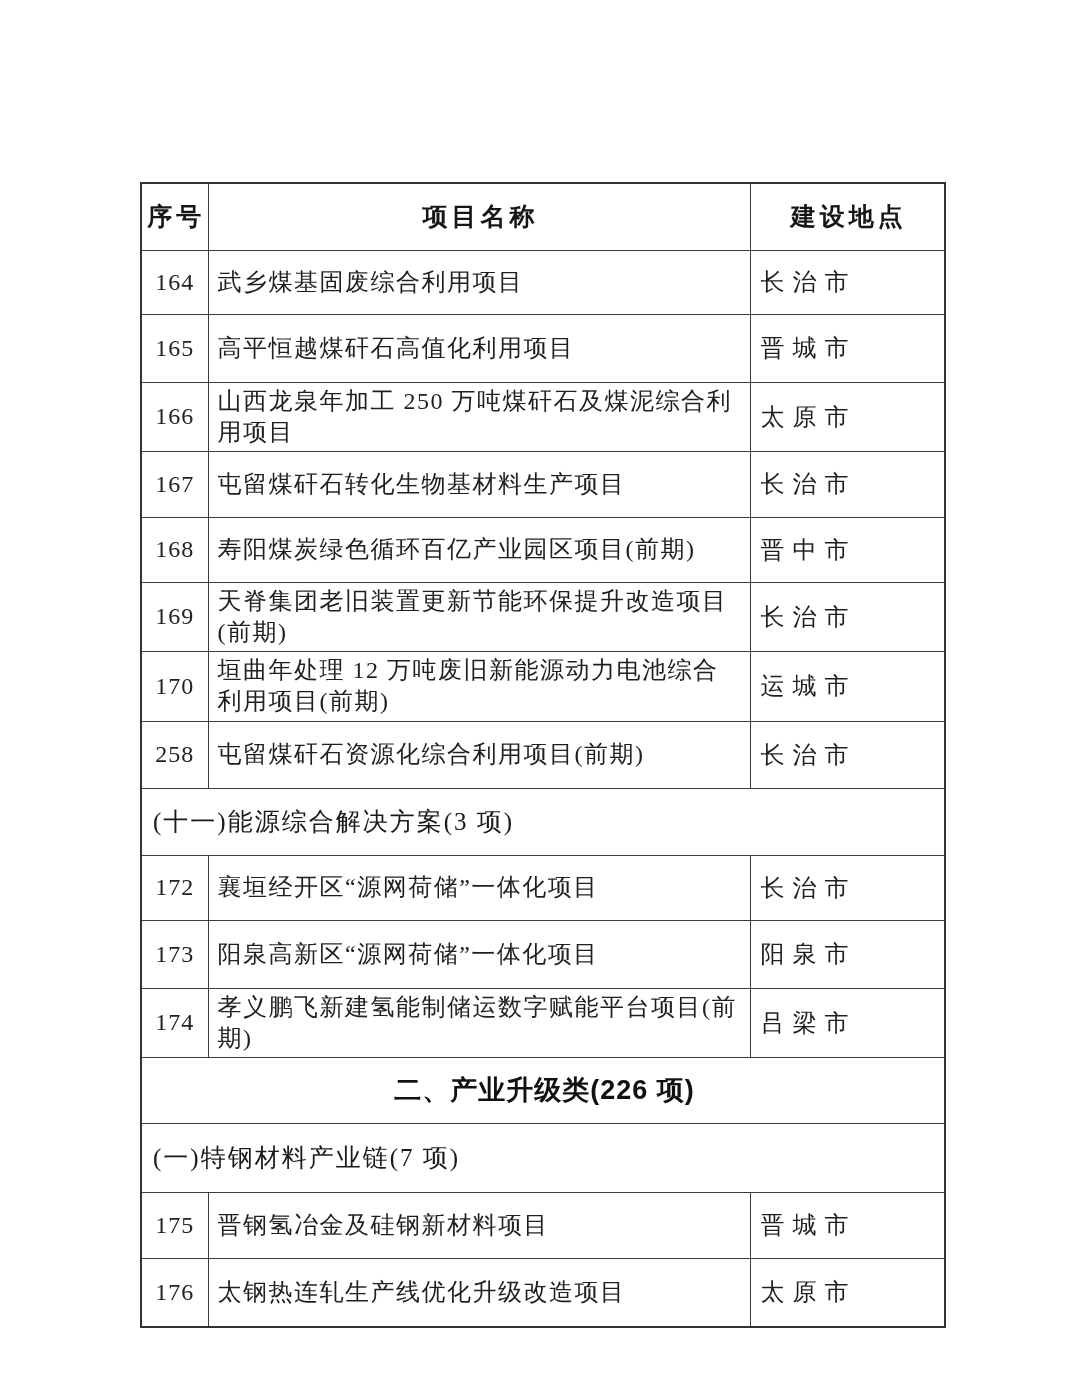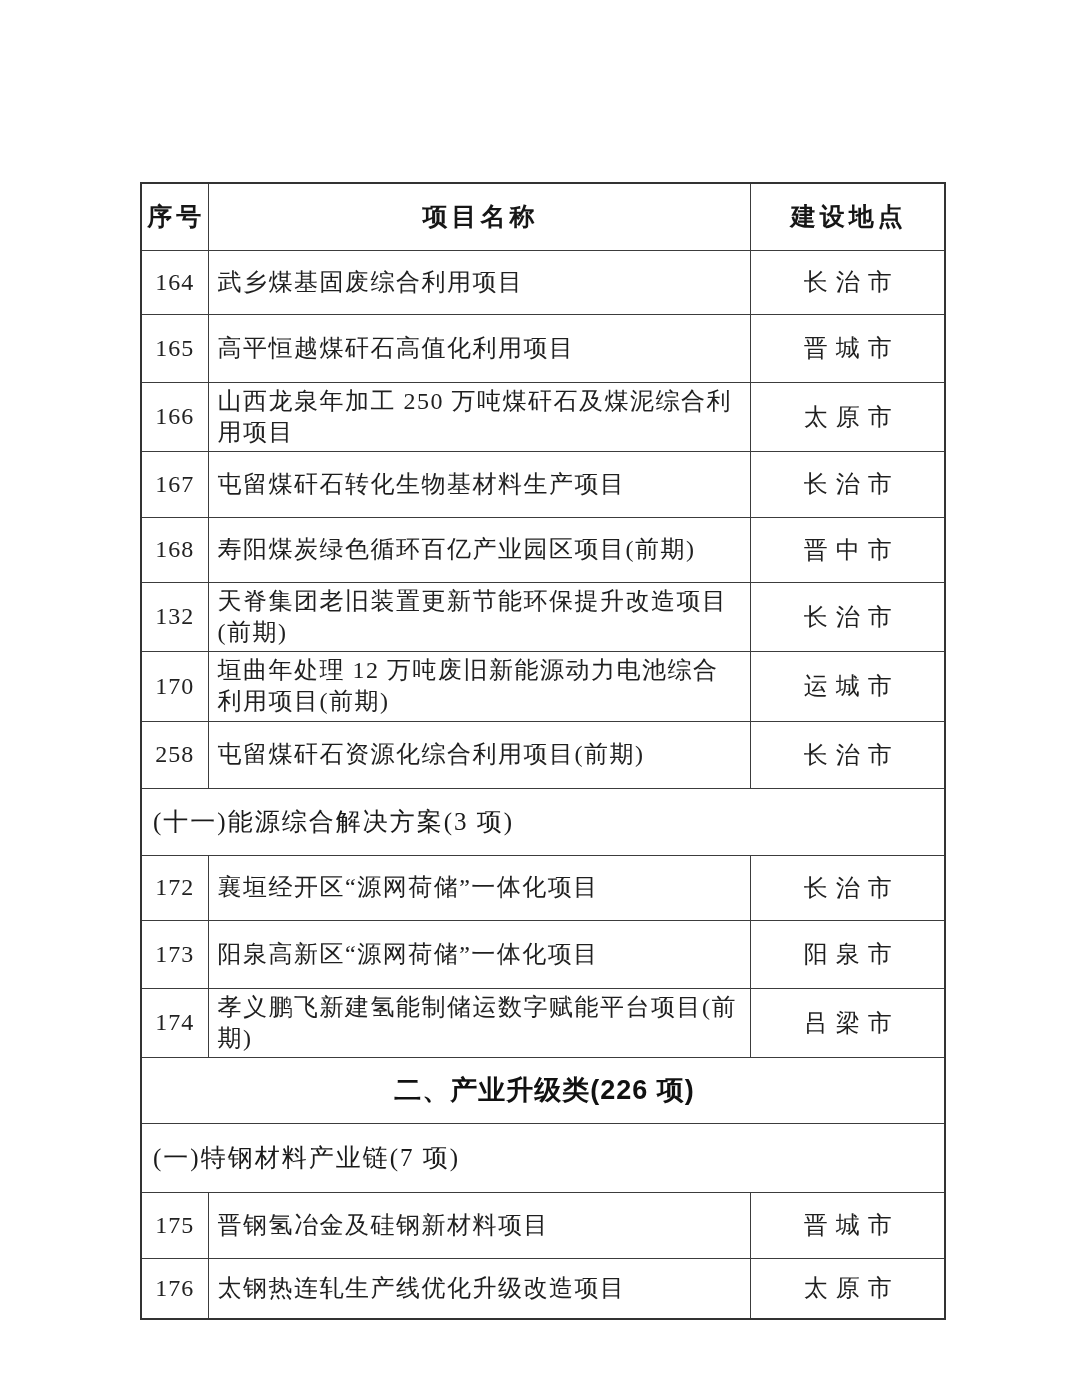--- a/index.html
+++ b/index.html
@@ -43,21 +43,21 @@
   }
   td.name-cell {
     text-align:left;
     font-size:24px;
     letter-spacing:1.5px;
     line-height:31px;
     padding:3px 6px 3px 9px;
     color:#1f1f1f;
   }
   td.loc-cell {
-    text-align:center;
+    text-align:left;
     font-size:24px;
     letter-spacing:8px;
     padding-left:10px;
     color:#1f1f1f;
   }
   td.section-cell {
     text-align:left;
     padding:3px 8px 3px 11px;
     color:#1a1a1a;
   }
@@ -117,21 +117,21 @@
         <td class="loc-cell">长治市</td>
       </tr>
 
       <tr style="height:65px">
         <td class="no-cell">168</td>
         <td class="name-cell">寿阳煤炭绿色循环百亿产业园区项目(前期)</td>
         <td class="loc-cell">晋中市</td>
       </tr>
 
       <tr style="height:68px">
-        <td class="no-cell">132</td>
+        <td class="no-cell">169</td>
         <td class="name-cell">天脊集团老旧装置更新节能环保提升改造项目(前期)</td>
         <td class="loc-cell">长治市</td>
       </tr>
 
       <tr style="height:70px">
         <td class="no-cell">170</td>
         <td class="name-cell">垣曲年处理 12 万吨废旧新能源动力电池综合利用项目(前期)</td>
         <td class="loc-cell">运城市</td>
       </tr>
 
@@ -170,20 +170,20 @@
       <tr style="height:69px">
         <td class="section-cell section-sub" colspan="3">(一)特钢材料产业链(7 项)</td>
       </tr>
 
       <tr style="height:66px">
         <td class="no-cell">175</td>
         <td class="name-cell">晋钢氢冶金及硅钢新材料项目</td>
         <td class="loc-cell">晋城市</td>
       </tr>
 
-      <tr style="height:61px">
+      <tr style="height:69px">
         <td class="no-cell">176</td>
         <td class="name-cell">太钢热连轧生产线优化升级改造项目</td>
         <td class="loc-cell">太原市</td>
       </tr>
     </tbody>
   </table>
 </div>
 
 </body></html>

